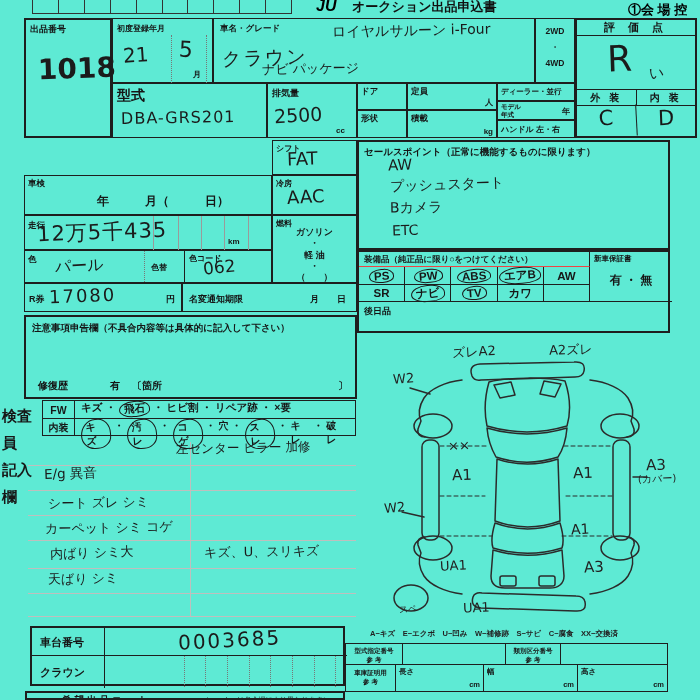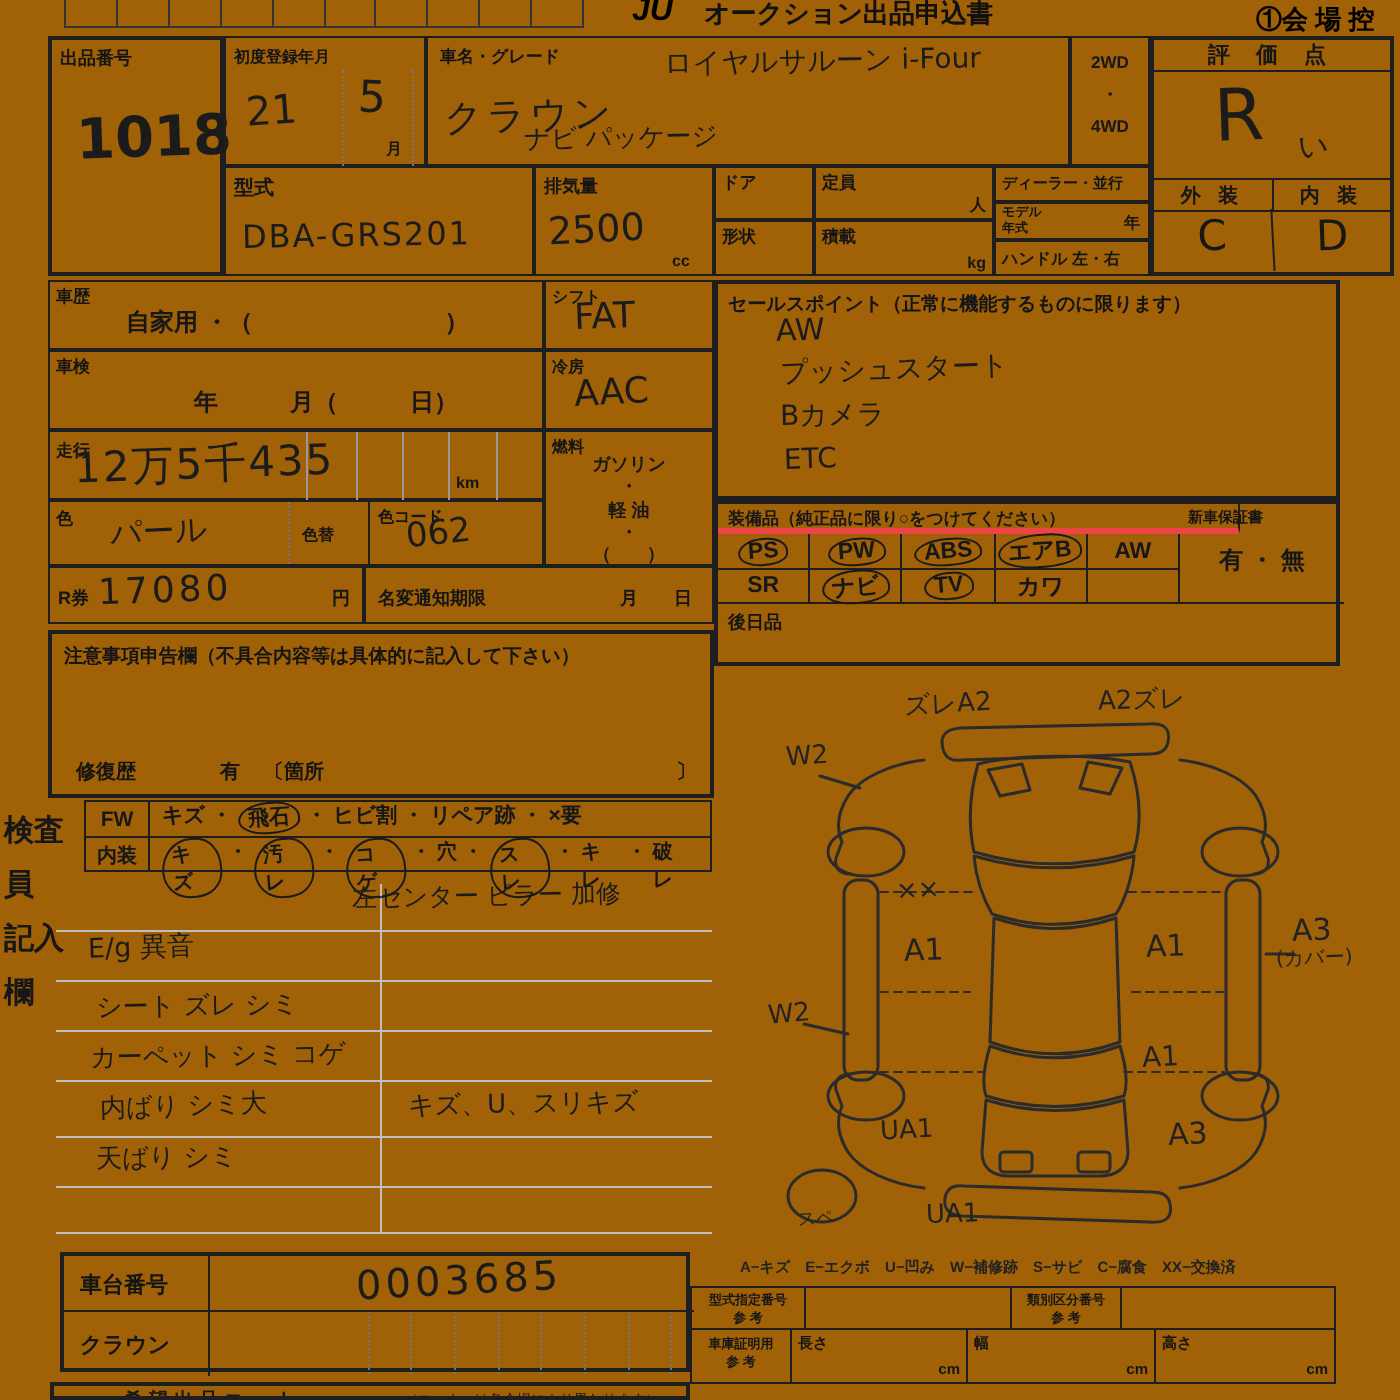--- a/index.html
+++ b/index.html
@@ -1,16 +1,16 @@
 <!DOCTYPE html>
 <html><head>
 <meta charset="utf-8">
 <style>
   html,body{margin:0;padding:0;background:#e8e8e6;}
-  #sheet{position:relative;width:700px;height:700px;background:#a16207;overflow:hidden;
+  #sheet{position:relative;width:700px;height:700px;background:#5eead4;overflow:hidden;
          font-family:"Liberation Sans",sans-serif;color:#171717;}
   .cell{position:absolute;border:1px solid #1e1e1e;box-sizing:border-box;background:transparent;}
   .b2{border-width:2px;padding-left:28px;}
   .b25{border-width:2.5px;}
   .lab{position:absolute;font-size:8.5px;font-weight:bold;color:#151515;white-space:nowrap;}
   .hw{position:absolute;font-family:"DejaVu Sans",sans-serif;color:#1b1b1b;white-space:nowrap;}
   .pl{white-space:pre-line;}
   .circ{display:inline-block;border:1.5px solid #1a1a1a;border-radius:55% 45% 50% 50%/60% 55% 45% 50%;
         padding:0 4px;transform:rotate(-4deg);}
   .fl{position:absolute;background:#bfbfbd;}
@@ -64,21 +64,21 @@
     <div class="hw" style="left:118px;top:3px;font-size:14px;transform:rotate(-1deg);">ロイヤルサルーン i-Four</div>
     <div class="hw" style="left:8px;top:26px;font-size:19px;letter-spacing:2px;transform:rotate(-2deg);">クラウン</div>
     <div class="hw" style="left:48px;top:41px;font-size:13px;transform:rotate(-1deg);">ナビ パッケージ</div>
   </div>
 
   <div class="cell pl" style="left:535px;top:18px;width:40px;height:65px;font-size:8.5px;font-weight:bold;text-align:center;line-height:1.9;padding-top:4px;">2WD
 ・
 4WD</div>
 
   <div class="cell" style="left:112px;top:83px;width:155px;height:55px;">
-    <div class="lab" style="left:4px;top:3px;font-size:10px;">型式</div>
+    <div class="lab" style="left:4px;top:3px;font-size:14px;">型式</div>
     <div class="hw" style="left:8px;top:24px;font-size:16px;letter-spacing:1px;transform:rotate(-1deg);">DBA-GRS201</div>
   </div>
 
   <div class="cell" style="left:267px;top:83px;width:90px;height:55px;">
     <div class="lab" style="left:4px;top:3px;font-size:9px;">排気量</div>
     <div class="hw" style="left:6px;top:20px;font-size:19px;transform:rotate(-3deg);">2500</div>
     <div class="lab" style="left:68px;top:42px;font-size:8px;">cc</div>
   </div>
 
   <div class="cell" style="left:357px;top:83px;width:50px;height:27px;">
@@ -115,24 +115,20 @@
     <div style="position:absolute;left:0;top:69px;width:100%;height:17px;border-top:1px solid #1e1e1e;border-bottom:1px solid #1e1e1e;display:flex;box-sizing:border-box;">
       <div style="flex:1;border-right:1px solid #1e1e1e;text-align:center;font-size:10px;font-weight:bold;letter-spacing:3px;padding-top:1px;">外 装</div>
       <div style="flex:1;text-align:center;font-size:10px;font-weight:bold;letter-spacing:3px;padding-top:1px;">内 装</div>
     </div>
     <div style="position:absolute;left:0;top:86px;width:100%;height:31px;display:flex;">
       <div style="flex:1;border-right:1px solid #1e1e1e;text-align:center;font-family:'DejaVu Sans',sans-serif;font-size:21px;transform:rotate(-3deg);">C</div>
       <div style="flex:1;text-align:center;font-family:'DejaVu Sans',sans-serif;font-size:21px;transform:rotate(-2deg);">D</div>
     </div>
   </div>
 
-  <div class="cell" style="left:24px;top:140px;width:248px;height:35px;">
-    <div class="lab" style="left:3px;top:2px;">車歴</div>
-    <div style="position:absolute;left:38px;top:12px;font-size:12px;font-weight:bold;">自家用 ・（　　　　　　　　）</div>
-  </div>
   <div class="cell" style="left:272px;top:140px;width:85px;height:35px;">
     <div class="lab" style="left:3px;top:2px;font-size:8px;">シフト</div>
     <div class="hw" style="left:14px;top:7px;font-size:18px;transform:rotate(-2deg);">FAT</div>
   </div>
 
   <div class="cell" style="left:24px;top:175px;width:248px;height:40px;">
     <div class="lab" style="left:3px;top:2px;">車検</div>
     <div style="position:absolute;left:72px;top:17px;font-size:12px;font-weight:bold;">年　　　月（　　　日）</div>
   </div>
   <div class="cell" style="left:272px;top:175px;width:85px;height:40px;">
@@ -181,21 +177,21 @@
 
   <div class="cell b2" style="left:357px;top:140px;width:313px;height:110px;">
     <div class="lab" style="left:5px;top:4px;font-size:9.5px;">セールスポイント（正常に機能するものに限ります）</div>
     <div class="hw" style="left:29px;top:14px;font-size:15px;transform:rotate(-2deg);">AW</div>
     <div class="hw" style="left:31px;top:34px;font-size:14px;transform:rotate(-2deg);">プッシュスタート</div>
     <div class="hw" style="left:31px;top:57px;font-size:14px;transform:rotate(-1deg);">Bカメラ</div>
     <div class="hw" style="left:33px;top:80px;font-size:14px;transform:rotate(-2deg);">ETC</div>
   </div>
 
   <div class="cell b2" style="left:357px;top:250px;width:313px;height:83px;">
-    <div style="position:absolute;left:0;top:0;width:261px;height:15px;border-bottom:3px solid #ef4444;border-right:1px solid #1e1e1e;box-sizing:border-box;font-size:8.5px;font-weight:bold;padding:2px 0 0 5px;">装備品（純正品に限り○をつけてください）</div>
+    <div style="position:absolute;left:0;top:0;width:231px;height:15px;border-bottom:1px solid #ef4444;border-right:1px solid #1e1e1e;box-sizing:border-box;font-size:8.5px;font-weight:bold;padding:2px 0 0 5px;">装備品（純正品に限り○をつけてください）</div>
     <div style="position:absolute;left:0;top:15px;width:231px;height:18px;border-bottom:1px solid #1e1e1e;border-right:1px solid #1e1e1e;box-sizing:border-box;">
       <div class="eq-grid">
         <div class="eq-cell">
             <span class="circ">PS</span>
           </div>
         <div class="eq-cell">
             <span class="circ">PW</span>
           </div>
         <div class="eq-cell">
             <span class="circ">ABS</span>

